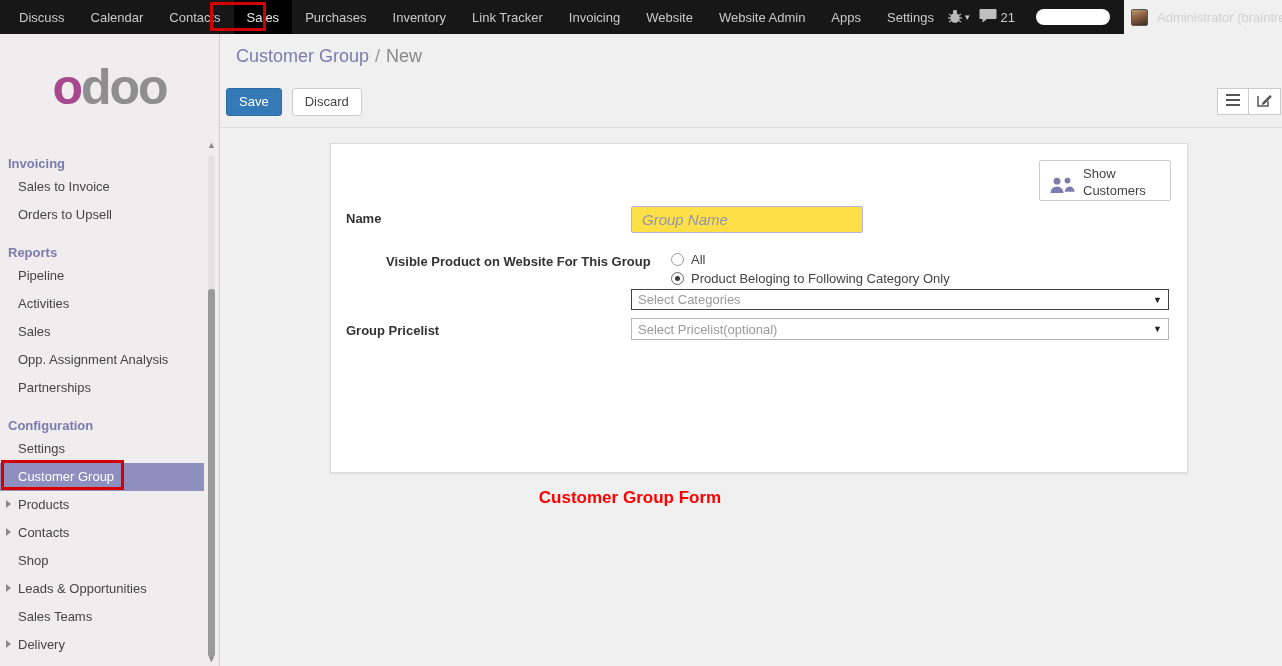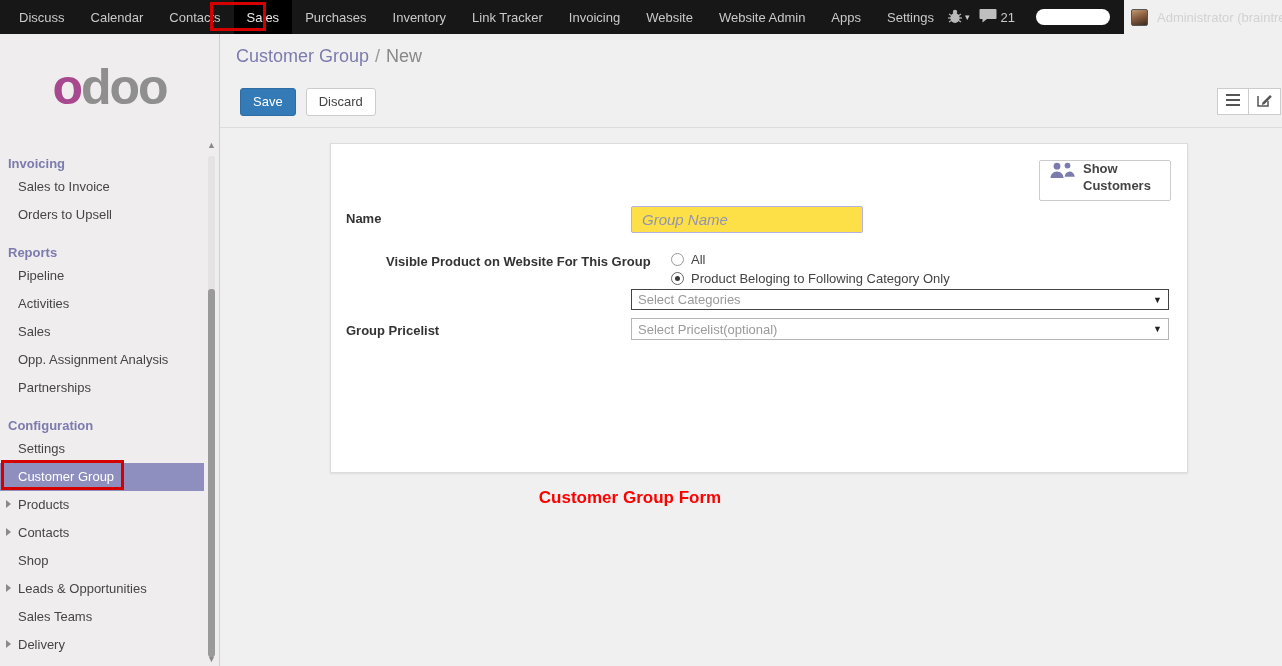--- a/index.html
+++ b/index.html
@@ -57,35 +57,35 @@
   .sb-track { position:absolute; right:4px; top:122px; bottom:14px; width:7px; background:#e4e2e3; border-radius:3px; }
   .sb-thumb { position:absolute; right:4px; top:255px; height:368px; width:7px; background:#9a9a9a; border-radius:3px; cursor:grab; }
 
   
   .main { position:absolute; left:220px; top:34px; width:1062px; height:632px; background:#f0f0f0; }
   .control-panel { position:relative; height:94px; border-bottom:1px solid #dcdcdc; }
   .breadcrumb { position:absolute; left:16px; top:12px; font-size:18px; }
   .bc-link { color:#7c7bad; cursor:pointer; }
   .bc-sep { color:#999; margin:0 6px; }
   .bc-current { color:#888; }
-  .cp-buttons { position:absolute; left:20px; top:54px; display:flex; gap:10px; }
+  .cp-buttons { position:absolute; left:6px; top:54px; display:flex; gap:10px; }
   .btn { font-size:13px; padding:5px 12px; border-radius:3px; cursor:pointer; line-height:1.2; }
   .btn-primary { background:#337ab7; border:1px solid #2e6da4; color:#fff; }
   .btn-default { background:#fff; border:1px solid #ccc; color:#444; }
   .view-switcher { position:absolute; right:1px; top:54px; display:flex; }
   .vs-btn { width:32px; height:27px; background:#fff; border:1px solid #ccc;
     display:flex; align-items:center; justify-content:center; cursor:pointer; }
   .vs-btn + .vs-btn { border-left:none; }
 
   
   .sheet { position:absolute; left:110px; top:109px; width:858px; height:330px;
     background:#fff; border:1px solid #dcdcdc; box-shadow:0 1px 2px rgba(0,0,0,0.08); }
   .show-customers { position:absolute; right:16px; top:16px; width:132px; height:41px;
     background:#fff; border:1px solid #ccc; border-radius:2px; cursor:pointer;
-    display:flex; align-items:flex-start; gap:8px; padding:0 9px; font-size:13px; color:#444; line-height:1.3;font-weight:bold; }
+    display:flex; align-items:flex-end; gap:8px; padding:0 9px; font-size:13px; color:#444; line-height:1.3; }
   .form-grid { position:absolute; left:15px; top:62px; width:826px; }
   .frow { display:flex; }
   .flabel { width:285px; flex:0 0 285px; font-weight:bold; color:#333; font-size:13px; padding-top:5px; }
   .row-name { margin-bottom:16px; }
   .name-input { width:232px; height:27px; background:#fde047; border:1px solid #b3b2e2;
     border-radius:2px; padding:0 10px; font-family:"Liberation Sans", sans-serif;
     font-size:15px; font-style:italic; color:#55557a; }
   .name-input::placeholder { color:#9494ad; font-style:italic; }
   .row-radios { margin-bottom:3px;margin-left:40px; }
   .radio-col { display:flex; flex-direction:column; gap:4px; padding-top:3px; }

